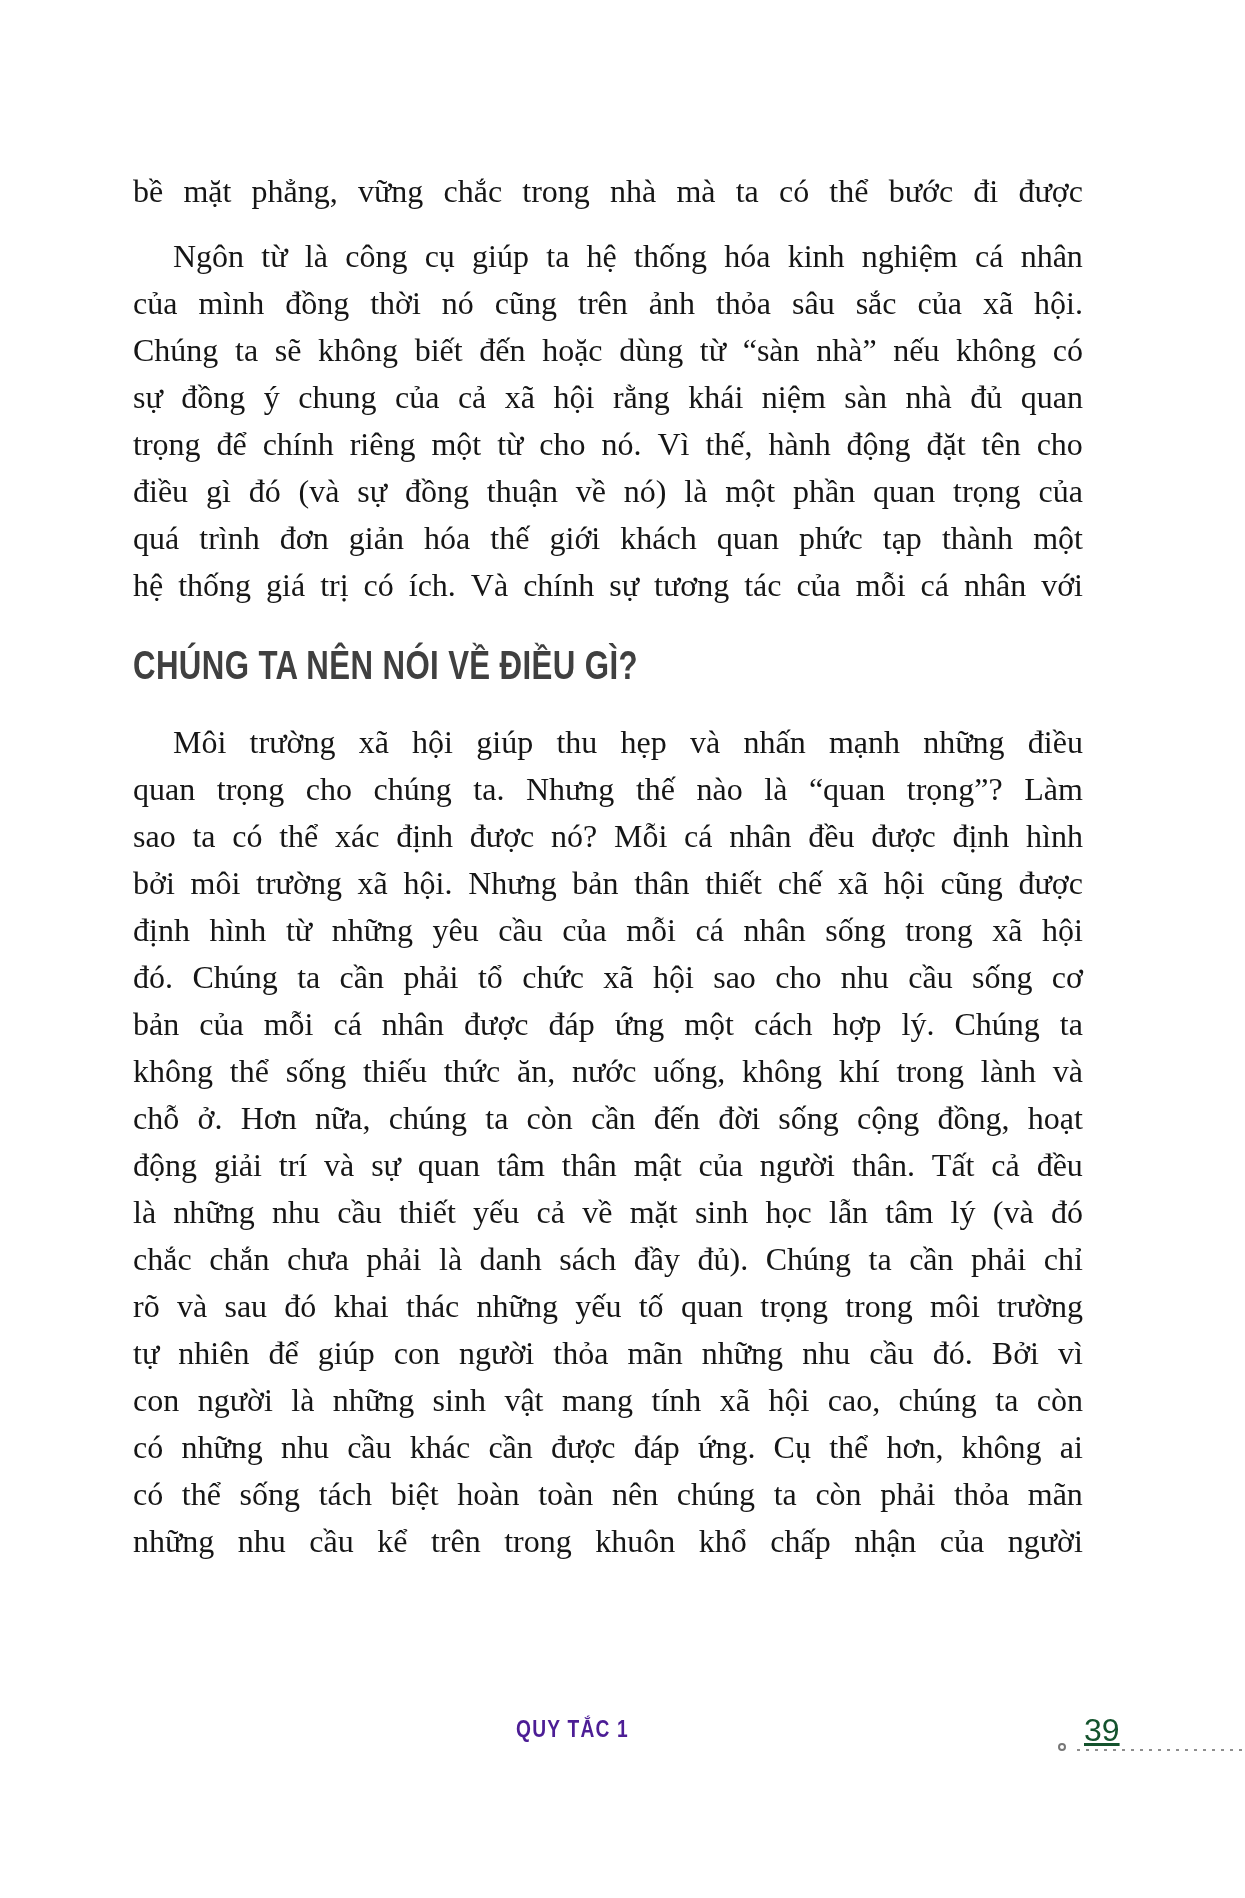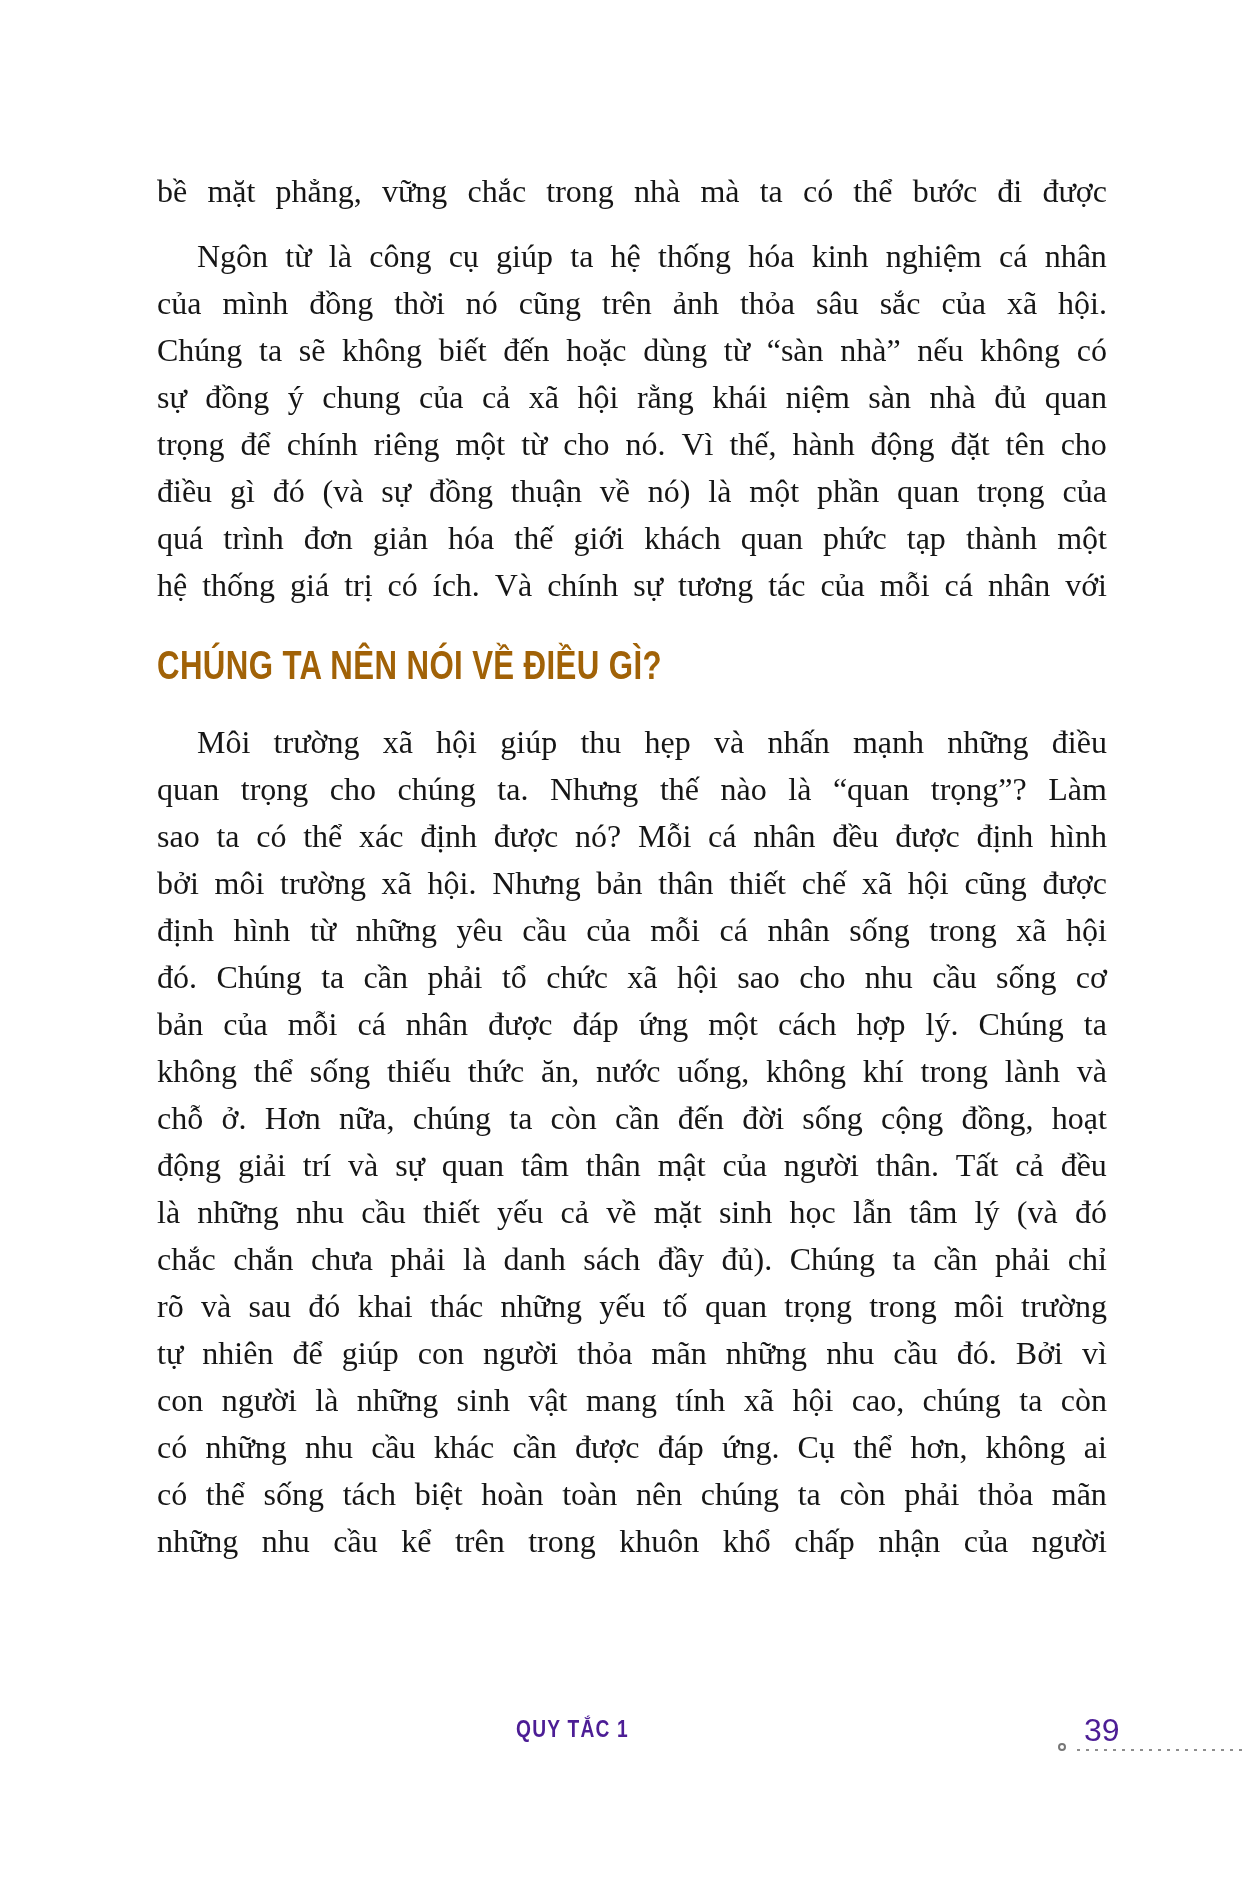--- a/index.html
+++ b/index.html
@@ -16,21 +16,20 @@
     height: 1898px;
     background: #ffffff;
     font-family: "Liberation Serif", serif;
     color: #161616;
   }
   .text-block {
     position: absolute;
     left: 133px;
     top: 168px;
     width: 950px;
-    margin-left: 24px;
   }
   .para { }
   .text-block > * + .para { margin-top: 18px; }
   .text-block > * + .heading { margin-top: 30px; }
   .heading + .para { margin-top: 28px; }
   .line {
     height: 47px;
     line-height: 47px;
     font-size: 32px;
     white-space: nowrap;
@@ -40,21 +39,21 @@
     justify-content: space-between;
   }
   .line.indent { padding-left: 40px; }
   .heading {
     margin: 0;
     height: 52px;
     line-height: 52px;
     font-family: "Liberation Sans", sans-serif;
     font-weight: bold;
     font-size: 40px;
-    color: #a16207;
+    color: #404040;
     white-space: nowrap;
   }
   .heading-inner {
     display: inline-block;
     transform: scaleX(0.78);
     transform-origin: left center;
     letter-spacing: 0.5px;
   }
   .footer-title {
     position: absolute;
@@ -76,21 +75,22 @@
     letter-spacing: 1.5px;
   }
   .page-number {
     position: absolute;
     left: 1084px;
     top: 1712px;
     width: 60px;
     font-family: "Liberation Sans", sans-serif;
     font-size: 32px;
     line-height: 36px;
-    color: #4c1d95;
+    color: #14532d;
+    text-decoration: underline;
   }
   .marker-circle {
     position: absolute;
     left: 1058px;
     top: 1743px;
     width: 8px;
     height: 8px;
     border: 2px solid #777777;
     border-radius: 50%;
     box-sizing: border-box;

